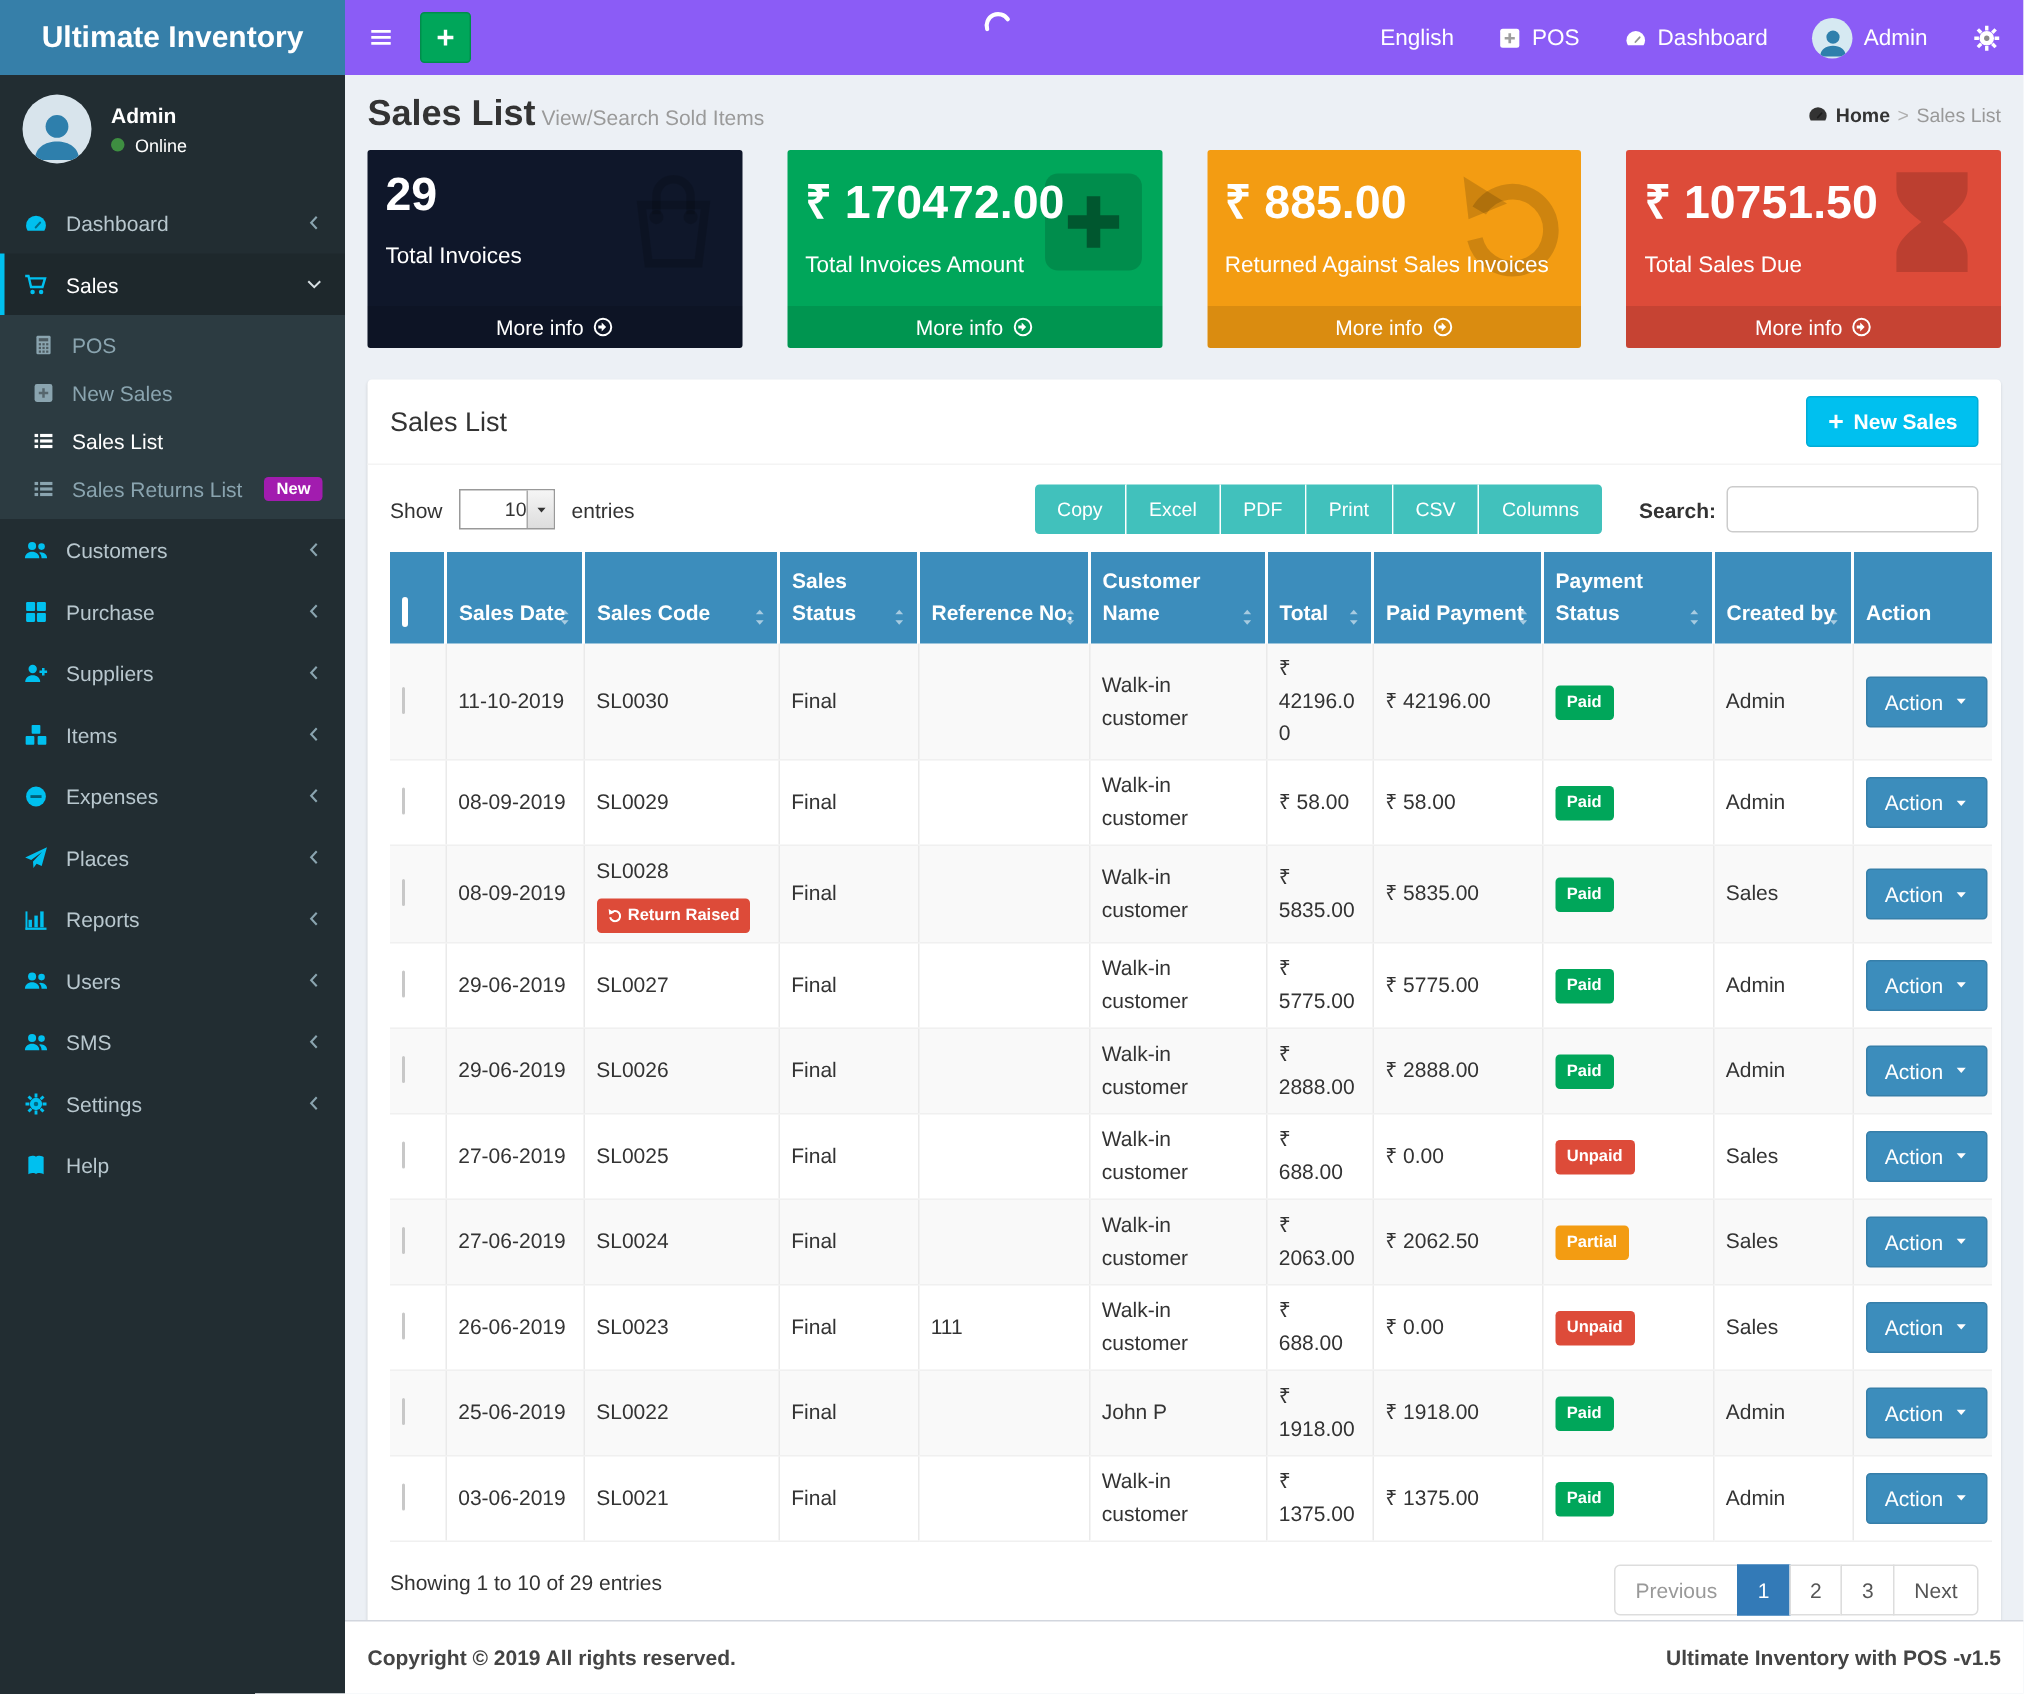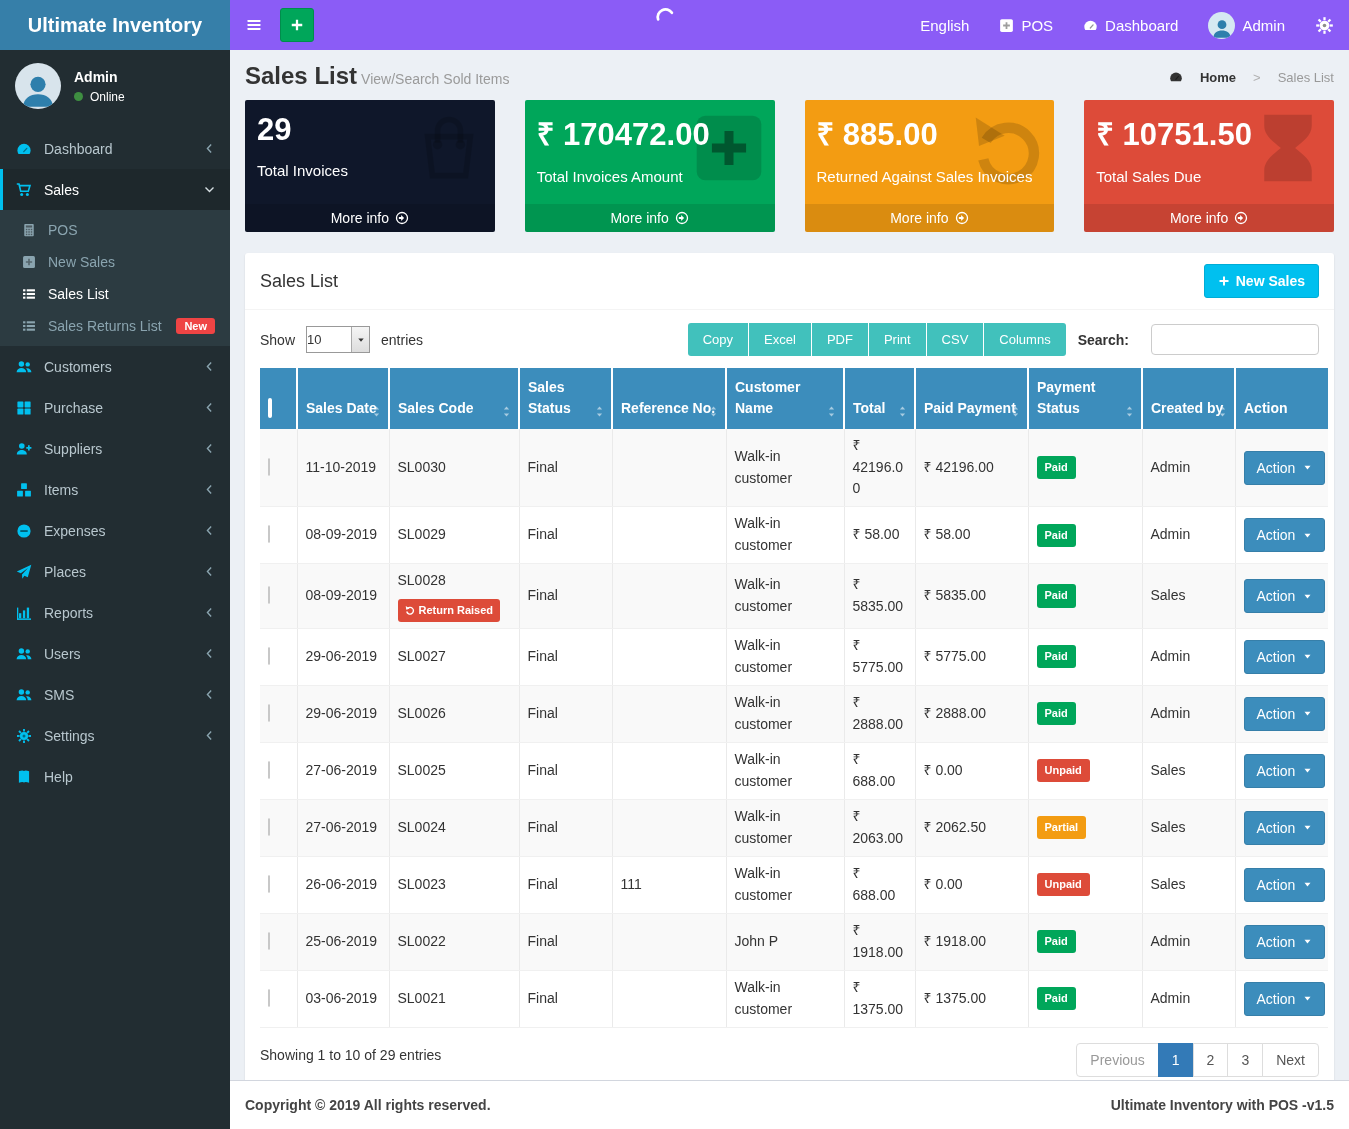--- a/index.html
+++ b/index.html
@@ -40,28 +40,28 @@
   .mitem .micon { width:18px; height:16px; color:#00c0ef; }
   .mitem .mlabel { flex:1; }
   .mitem .chev { width:11px; height:11px; color:#8aa4af; }
   .mitem.active { background:#1e282c; border-left-color:#00c0ef; color:#fff; }
   .mitem.active .chev { color:#d7dfe3; }
   .submenu { background:#2c3b41; padding:4px 0; }
   .sitem { display:flex; align-items:center; gap:11px; padding:8px 15px 8px 21px; color:#8aa4af; cursor:pointer; }
   .sitem .sicon { width:16px; height:14px; color:#8aa4af; }
   .sitem.active { color:#fff; }
   .sitem.active .sicon { color:#fff; }
-  .newbadge { margin-left:auto; background:#ef4444; color:#fff; font-size:11px; font-weight:bold; padding:2px 8px; border-radius:3px; }
+  .newbadge { margin-left:auto; background:#a21caf; color:#fff; font-size:11px; font-weight:bold; padding:2px 8px; border-radius:3px; }
 
   
   .content { position:absolute; top:50px; left:230px; right:0; bottom:49px; overflow:hidden; }
   .content-header { padding:12px 15px 10px; display:flex; align-items:baseline; justify-content:space-between; }
   .page-title { margin:0; font-size:24px; font-weight:600; color:#333; }
   .page-subtitle { font-size:14px; color:#9a9a9a; font-weight:normal; margin-left:4px; }
-  .breadcrumb { font-size:13px; display:flex; align-items:center; gap:17px; color:#333; }
+  .breadcrumb { font-size:13px; display:flex; align-items:center; gap:5px; color:#333; }
   .breadcrumb .ico { width:14px; height:14px; color:#333; }
   .bc-home { font-weight:bold; color:#333; text-decoration:none; cursor:pointer; }
   .bc-sep { color:#b0b0b0; }
   .bc-current { color:#999; }
 
   
   .boxes { display:grid; grid-template-columns:repeat(4,1fr); gap:30px; padding:0 15px; }
   .small-box { border-radius:2px; color:#fff; overflow:hidden; }
   .sb-body { position:relative; padding:12px 12px 16px; min-height:104px; }
   .sb-value { margin:0; font-size:31px; font-weight:bold; white-space:nowrap; position:relative; z-index:2; }
@@ -73,28 +73,28 @@
   
   .panel { margin:21px 15px 0; background:#fff; border-radius:3px; box-shadow:0 1px 2px rgba(0,0,0,0.12); }
   .panel-head { display:flex; align-items:center; justify-content:space-between; padding:11px 15px; border-bottom:1px solid #f4f4f4; }
   .panel-title { margin:0; font-size:18px; font-weight:500; color:#333; }
   .btn-new { background:#00c0ef; border:1px solid #00acd6; color:#fff; border-radius:3px; padding:8px 13px; font-size:14px; font-weight:bold; display:flex; align-items:center; gap:6px; cursor:pointer; font-family:inherit; }
   .btn-new .ico { width:12px; height:12px; }
 
   .toolbar { display:flex; align-items:center; padding:13px 15px 12px; }
   .length { display:flex; align-items:center; gap:11px; font-size:14px; color:#333; }
   .sel { display:flex; width:64px; height:27px; border:1px solid #999; background:#fff; align-items:center; cursor:pointer; }
-  .sel-val { flex:1; text-align:left; font-size:13px; }
+  .sel-val { flex:1; text-align:right; font-size:13px; }
   .sel-btn { width:18px; height:100%; background:linear-gradient(#f5f5f5,#ddd); border-left:1px solid #aaa; display:flex; align-items:center; justify-content:center; color:#333; }
   .sel-btn .ico { width:8px; height:8px; }
   .export { margin-left:auto; display:flex; }
   .export button { background:#41c1bc; color:#fff; border:none; border-right:1px solid #fff; padding:9px 15px; font-size:13px; cursor:pointer; font-family:inherit; }
   .export button:first-child { border-radius:3px 0 0 3px; }
   .export button:last-child { border-right:none; border-radius:0 3px 3px 0; }
-  .searchbar { display:flex; align-items:center; gap:22px; margin-left:12px; font-size:14px; font-weight:bold; color:#333; }
+  .searchbar { display:flex; align-items:center; gap:7px; margin-left:25px; font-size:14px; font-weight:bold; color:#333; }
   .searchbar input { width:168px; height:31px; border:1px solid #ccc; border-radius:4px; padding:0 8px; font-family:inherit; font-size:13px; }
 
   
   table { width:1068px; margin:0 15px; border-collapse:collapse; font-size:14px; color:#333; table-layout:fixed; }
   thead th { background:#3c8dbc; color:#fff; text-align:left; font-weight:bold; padding:9px 8px 10px; vertical-align:bottom; border-left:2px solid #fff; position:relative; line-height:1.5; }
   thead th:first-child { border-left:none; }
   .sort-ic { position:absolute; right:5px; bottom:11px; width:13px; height:13px; color:rgba(255,255,255,0.55); }
   .hcb { width:20px; height:20px; border:2px solid #fff; border-radius:2px; margin-bottom:1px; cursor:pointer; }
   tbody tr { height:57px; }
   tbody tr:nth-child(odd) { background:#f9f9f9; }

